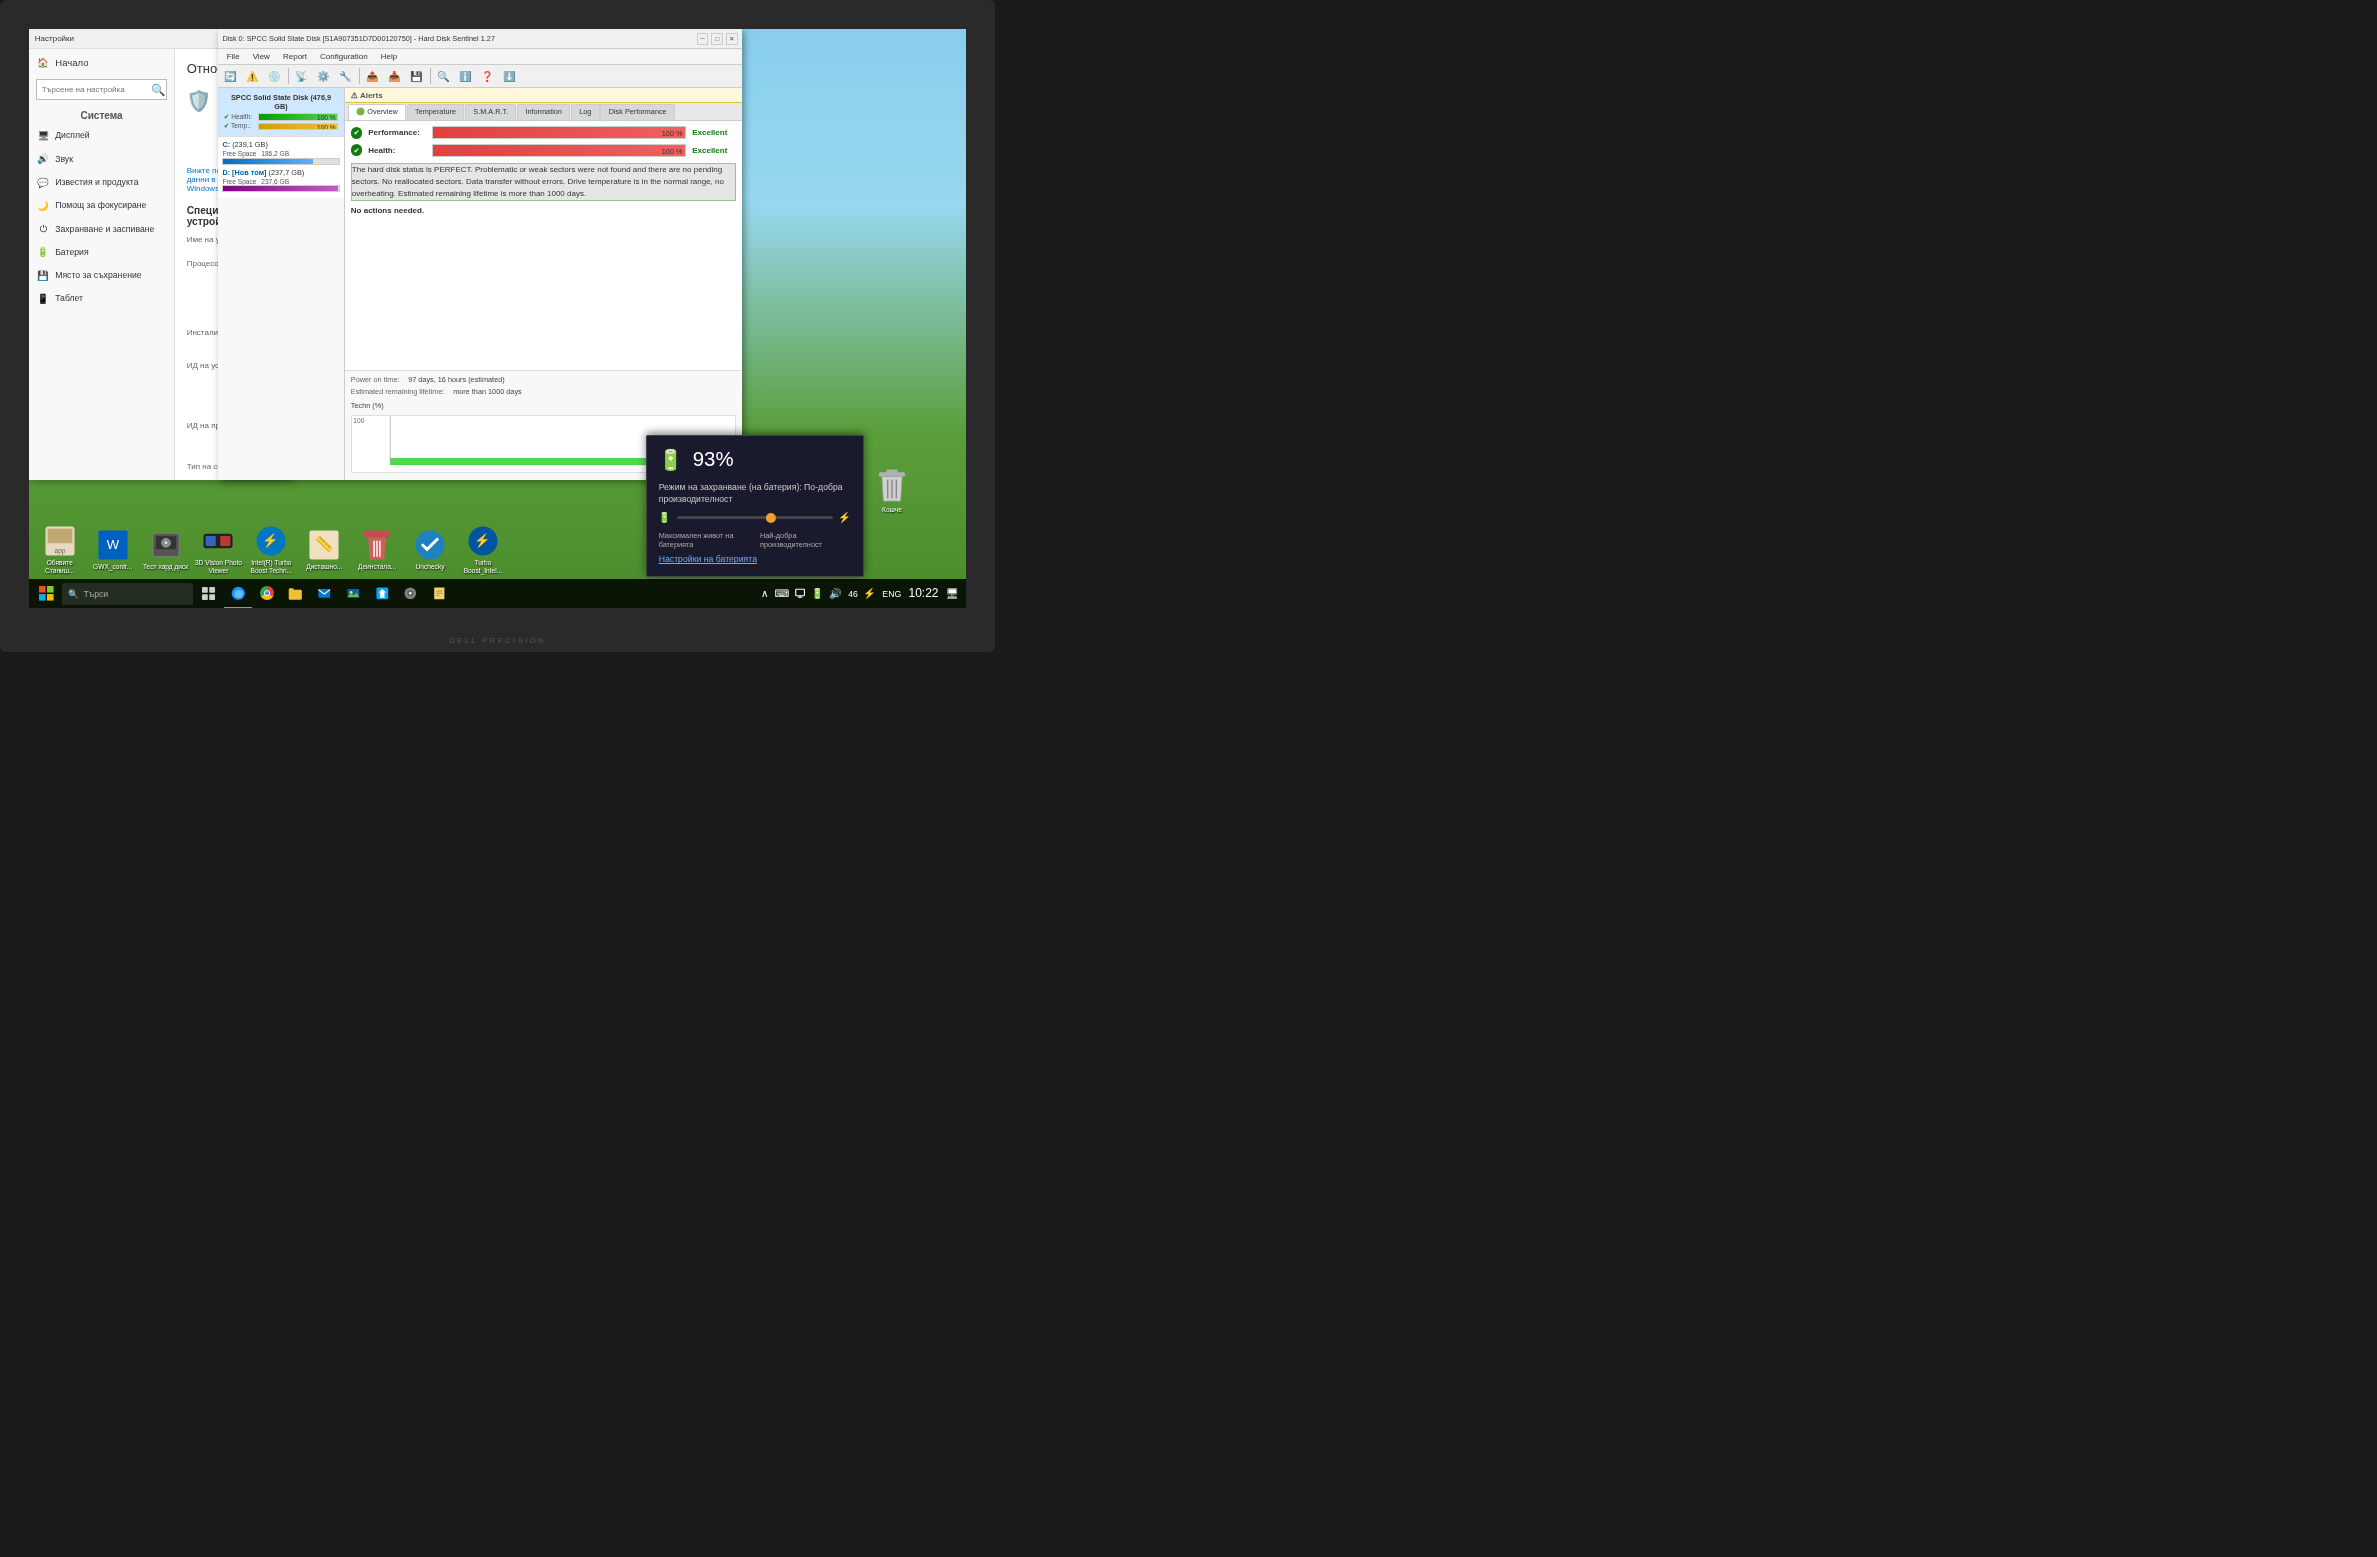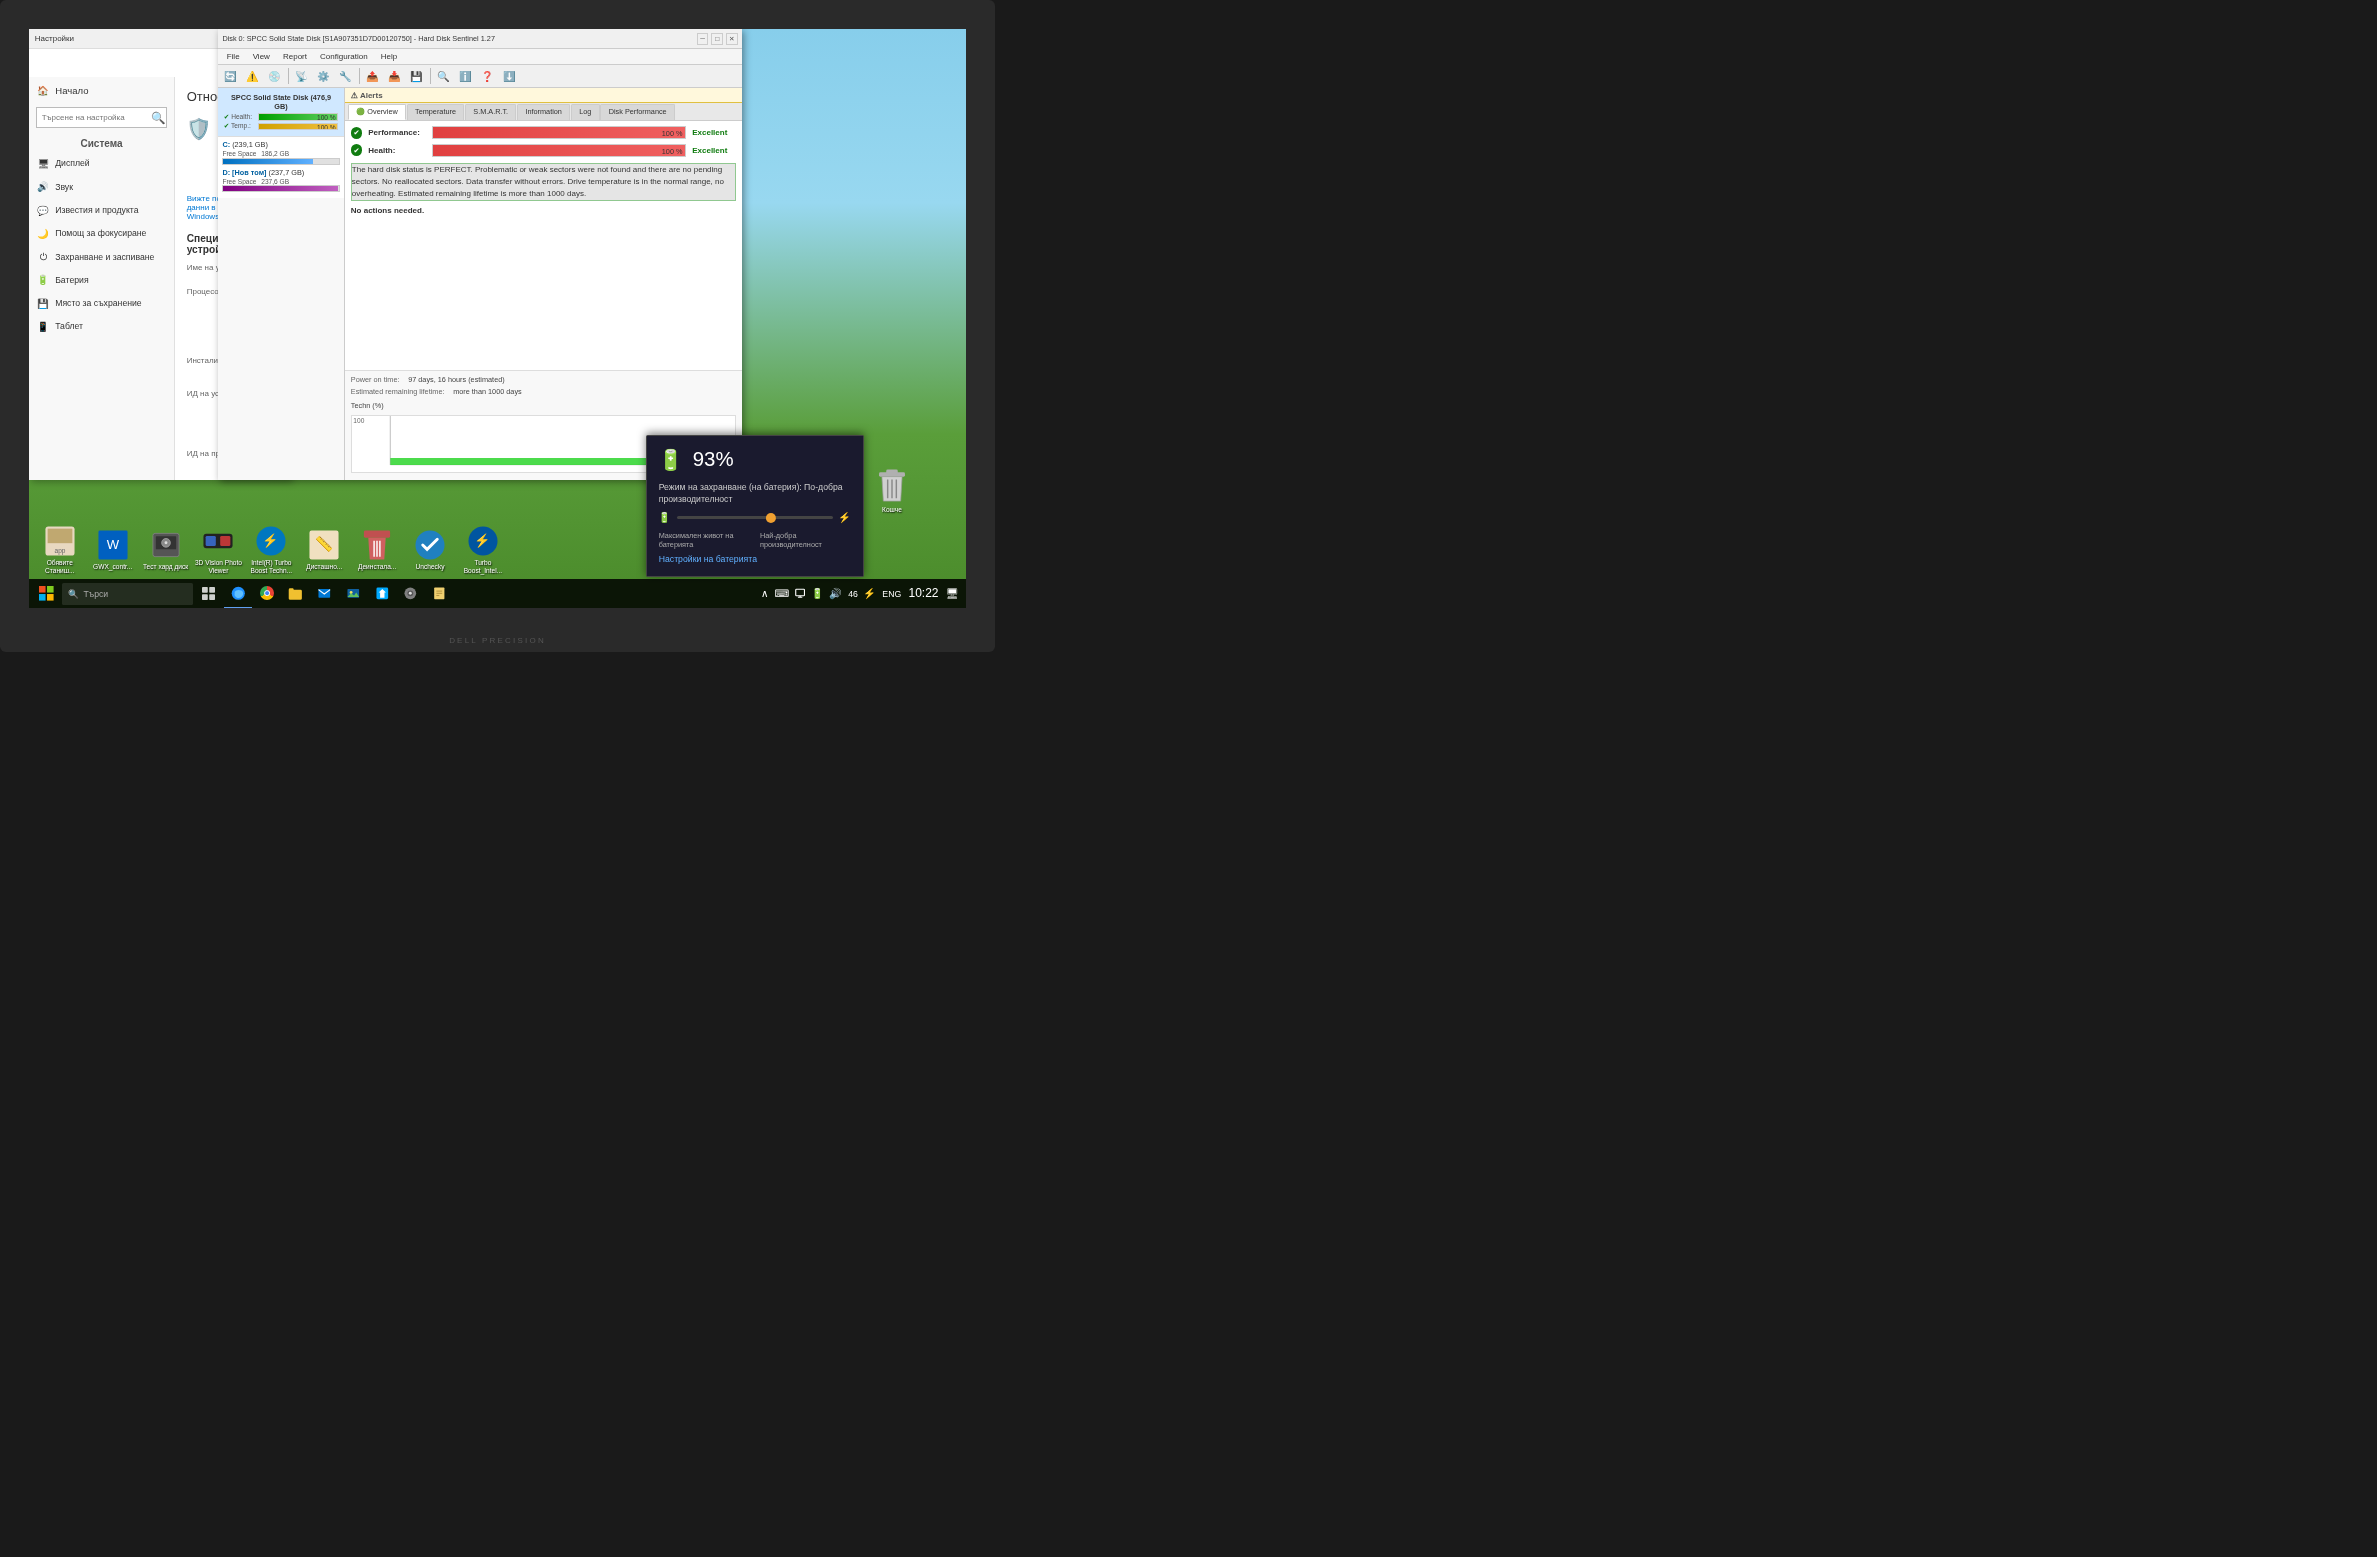--- a/index.html
+++ b/index.html
@@ -78,21 +78,20 @@
 
     
     .settings-window {
       position: absolute;
       top: 0; left: 0;
       width: 262px; height: 451px;
       background: white;
       box-shadow: 1.5px 1.5px 7.3px rgba(0,0,0,0.3);
       display: flex;
       flex-direction: column;
-      gap: 28px;
     }
     .settings-titlebar {
       height: 20.4px;
       background: #f0f0f0;
       border-bottom: 0.7px solid #ddd;
       display: flex;
       align-items: center;
       padding: 0 5.8px;
       justify-content: space-between;
     }
@@ -576,20 +575,21 @@
       font-size: 7.3px;
       color: #aaa;
       margin-bottom: 5.8px;
       display: flex;
       justify-content: space-between;
     }
     .battery-settings-link {
       color: #60b0ff;
       font-size: 8.7px;
       cursor: pointer;
+      text-decoration: underline;
       margin-top: 5.8px;
       display: block;
     }
 
     
     .taskbar {
       position: absolute;
       bottom: 0; left: 0; right: 0;
       height: 29px;
       background: rgba(0,0,0,0.85);

